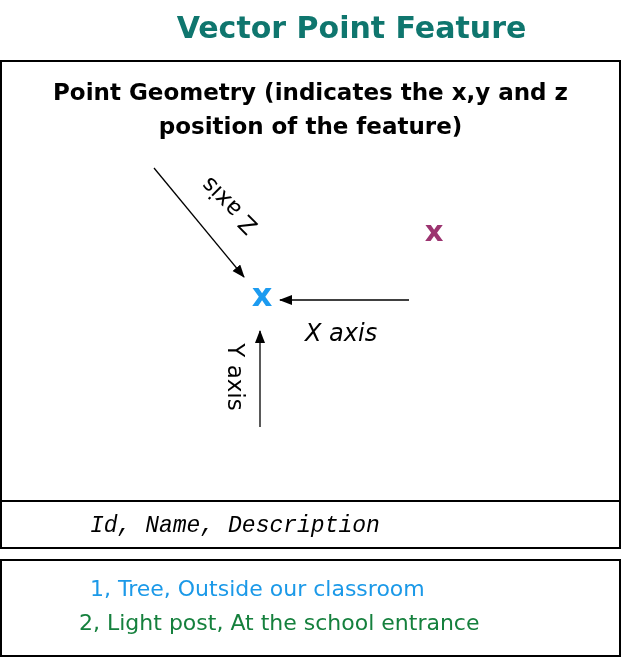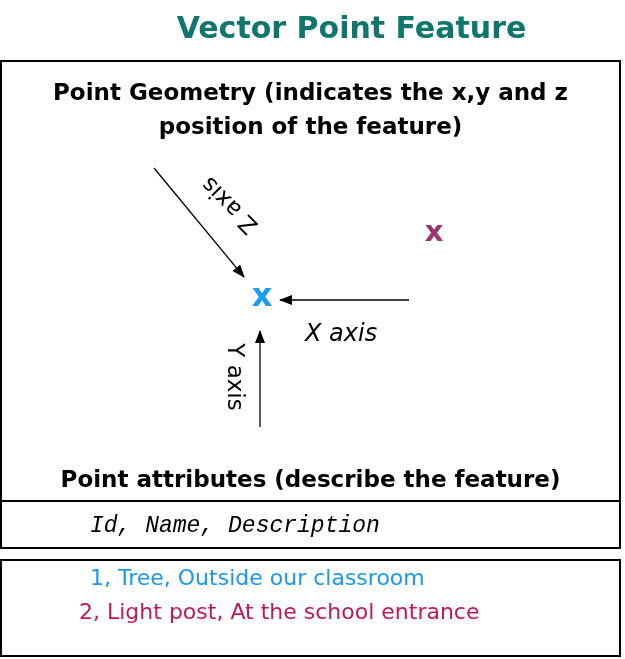--- a/index.html
+++ b/index.html
@@ -76,23 +76,23 @@
   .schema-line {
     padding: 8px 0 0 88px;
     font-size: 23px; font-style: italic;
     line-height: 32px;
     font-family: Liberation Mono, monospace;
   }
   .attr-row {
     font-size: 22px; line-height: 34px;
     white-space: nowrap;
   }
-  .rows-box { }
+  .rows-box { padding-top: 11px; }
   .row-blue   { color: #1B99E8; padding-left: 88px; }
-  .row-purple { color: #be185d; padding-left: 77px; }
+  .row-purple { color: #15803d; padding-left: 77px; }
 </style>
 </head>
 <body>
 
 <div class="page-title">Vector Point Feature</div>
 
 <div class="box geometry-box">
   <div class="geom-heading">Point Geometry (indicates the x,y and z position of the feature)</div>
 
   <svg class="diagram-svg" viewBox="0 0 617 439" preserveAspectRatio="none">
@@ -106,21 +106,20 @@
     <line x1="258" y1="365" x2="258" y2="269" stroke="#000" stroke-width="1.3" marker-end="url(#ah)"></line>
   </svg>
 
   <span class="axis-label z-axis-label">Z axis</span>
   <span class="axis-label x-axis-label">X axis</span>
   <span class="axis-label y-axis-label">Y axis</span>
 
   <span class="point-marker origin-marker">x</span>
   <span class="point-marker feature-marker">x</span>
 
-  <div class="attr-heading">Point attributes (describe the feature)</div>
 </div>
 
 <div class="box schema-box">
   <div class="schema-line">Id, Name, Description</div>
 </div>
 
 <div class="box rows-box">
   <div class="attr-row row-blue">1, Tree, Outside our classroom</div>
   <div class="attr-row row-purple">2, Light post, At the school entrance</div>
 </div>

